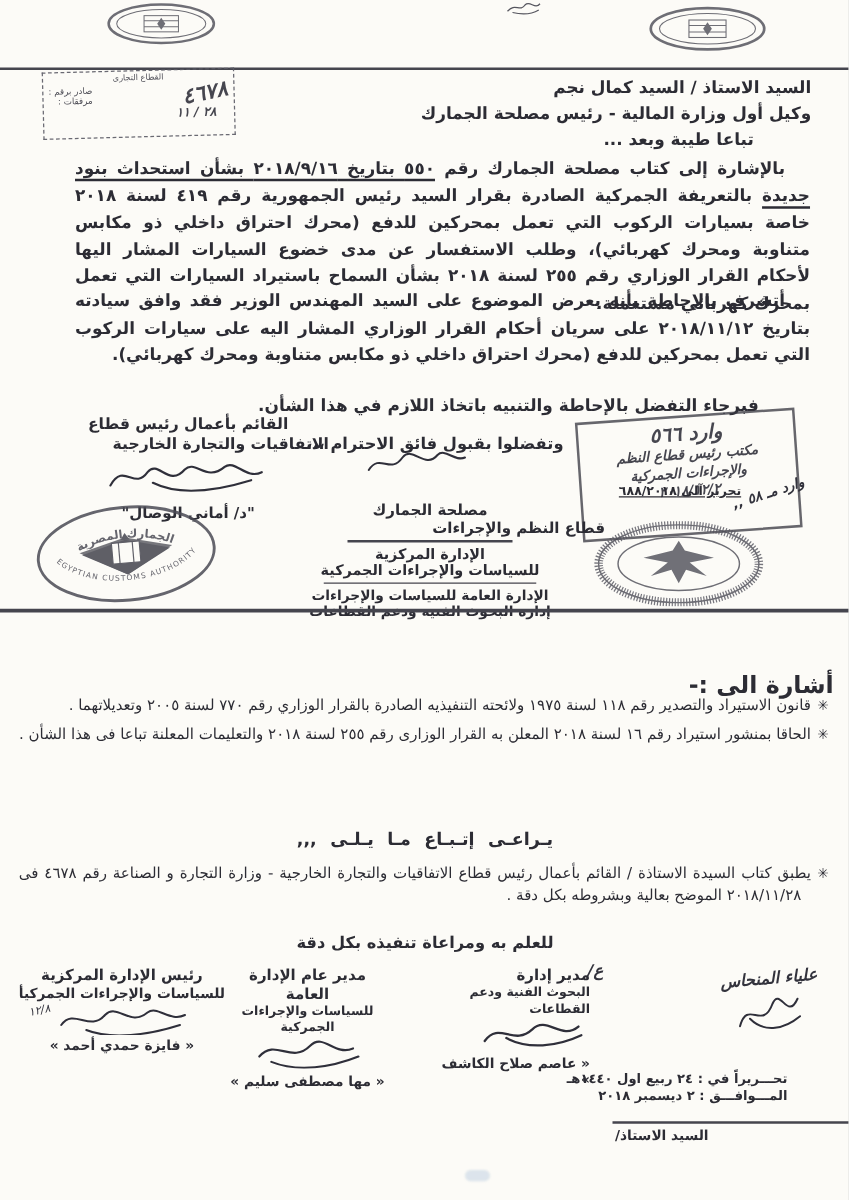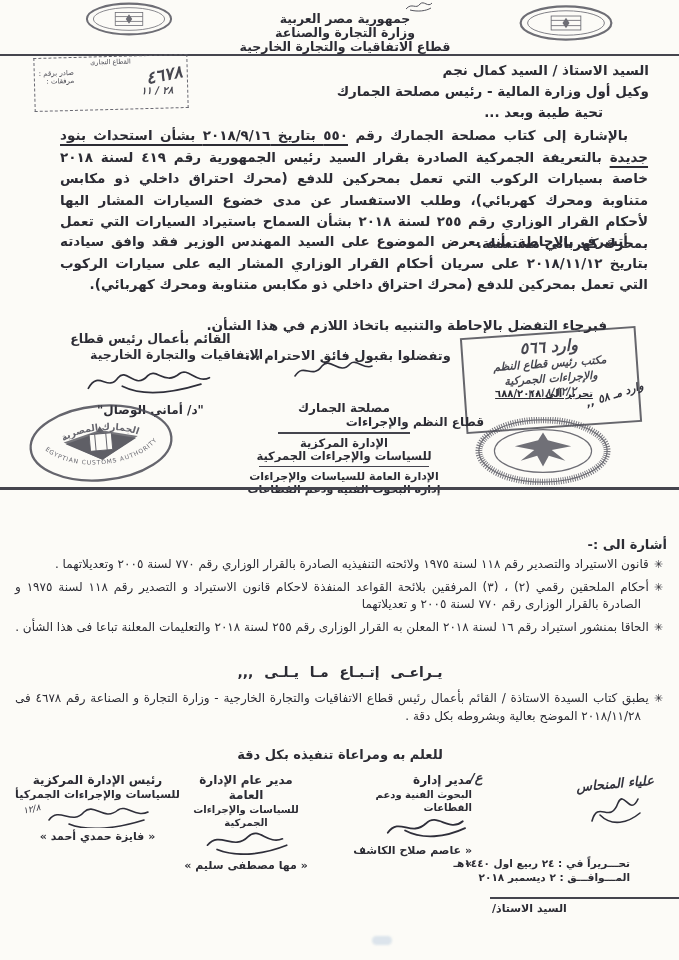--- a/index.html
+++ b/index.html
@@ -43,31 +43,26 @@
     <rect x="38" y="13" width="34" height="16" fill="none" stroke="#4b4b55" stroke-width="1"></rect>
     <line x1="38" y1="18" x2="72" y2="18" stroke="#4b4b55" stroke-width="1"></line>
     <line x1="38" y1="24" x2="72" y2="24" stroke="#4b4b55" stroke-width="1"></line>
     <polygon points="55,15 51,21 55,27 59,21" fill="#4b4b55"></polygon>
   </svg>
 
   <svg class="abs" style="left:404px;top:0" width="30" height="12" viewBox="0 0 30 12">
     <path d="M2,9 C8,2 12,10 16,4 C20,0 24,8 28,3 M6,10 C14,12 22,11 27,8" fill="none" stroke="#55555e" stroke-width="1"></path>
   </svg>
 
-  <div class="abs ctr b" style="left:170px;top:12px;width:350px;font-size:12.5px;line-height:14px;">
-    <div>جمهورية مصر العربية</div>
-    <div>وزارة التجارة والصناعة</div>
-    <div>قطاع الاتفاقيات والتجارة الخارجية</div>
-  </div>
   <div class="hr" style="top:54px;left:0;width:679px;"></div>
 
   <div class="abs b rt" style="right:30px;top:60px;width:420px;font-size:13.5px;line-height:21px;">
     <div>السيد الاستاذ / السيد كمال نجم</div>
     <div>وكيل أول وزارة المالية - رئيس مصلحة الجمارك</div>
-    <div style="padding-right:46px;">تحية طيبة وبعد ...</div>
+    <div style="padding-right:46px;">تباعا طيبة وبعد ...</div>
   </div>
 
   <div class="abs ink" style="left:34px;top:56px;width:152px;height:52px;border:1.5px dashed #5a5a64;transform:rotate(-1.5deg);font-size:7px;opacity:.9">
     <div class="ctr" style="font-size:6.5px;margin-top:1px;">القطاع التجارى</div>
     <div style="display:flex;justify-content:space-between;align-items:center;padding:0 4px;">
       <div class="hand b" style="font-size:17px;transform:rotate(-10deg);">٤٦٧٨</div>
       <div>
         <div>صادر برقم :</div>
         <div>مرفقات :</div>
       </div>
@@ -142,24 +137,23 @@
   <svg class="abs" style="left:474px;top:417px;opacity:.8" width="138" height="68" viewBox="0 0 140 70">
     <ellipse cx="70" cy="35" rx="66" ry="32" fill="none" stroke="#55555f" stroke-width="7" stroke-dasharray="1,1.4"></ellipse>
     <ellipse cx="70" cy="35" rx="66" ry="32" fill="none" stroke="#4b4b55" stroke-width="1.2"></ellipse>
     <ellipse cx="70" cy="35" rx="50" ry="22" fill="none" stroke="#4b4b55" stroke-width="1.2"></ellipse>
     <path d="M70,16 l-5,8 l-24,6 l20,4 l-14,11 l17,-5 l6,11 l6,-11 l17,5 l-14,-11 l20,-4 l-24,-6 z" fill="#4e4e58"></path>
   </svg>
 
   <div class="hr" style="top:487px;left:0;width:679px;height:2.5px;"></div>
 
 
-  <div class="abs b" style="right:12px;top:537px;font-size:13px;">أشارة الى :-</div>
+  <div class="abs b" style="right:12px;top:537px;font-size:19px;">أشارة الى :-</div>
   <div class="abs" style="right:16px;top:556px;width:648px;">
     <div class="ref j"><span class="mark">✳</span><span>قانون الاستيراد والتصدير رقم ١١٨ لسنة ١٩٧٥ ولائحته التنفيذيه الصادرة بالقرار الوزاري رقم ٧٧٠ لسنة ٢٠٠٥ وتعديلاتهما .</span></div>
-    <div class="ref j"><span class="mark">✳</span><span>أحكام الملحقين رقمي (٢) ، (٣) المرفقين بلائحة القواعد المنفذة لاحكام قانون الاستيراد و التصدير رقم ١١٨ لسنة ١٩٧٥ و الصادرة بالقرار الوزارى رقم ٧٧٠ لسنة ٢٠٠٥ و تعديلاتهما</span></div>
     <div class="ref j"><span class="mark">✳</span><span>الحاقا بمنشور استيراد رقم ١٦ لسنة ٢٠١٨ المعلن به القرار الوزارى رقم ٢٥٥ لسنة ٢٠١٨ والتعليمات المعلنة تباعا فى هذا الشأن .</span></div>
   </div>
 
   <div class="abs ctr b" style="left:190px;top:664px;width:300px;font-size:14px;word-spacing:6px;">يـراعـى إتـبـاع مـا يـلـى ,,,</div>
 
   <div class="abs" style="right:16px;top:690px;width:648px;">
     <div class="ref j"><span class="mark">✳</span><span>يطبق كتاب السيدة الاستاذة / القائم بأعمال رئيس قطاع الاتفاقيات والتجارة الخارجية - وزارة التجارة و الصناعة رقم ٤٦٧٨ فى ٢٠١٨/١١/٢٨ الموضح بعالية وبشروطه بكل دقة .</span></div>
   </div>
 
   <div class="abs ctr b" style="left:200px;top:747px;width:280px;font-size:13px;">للعلم به ومراعاة تنفيذه بكل دقة</div>

